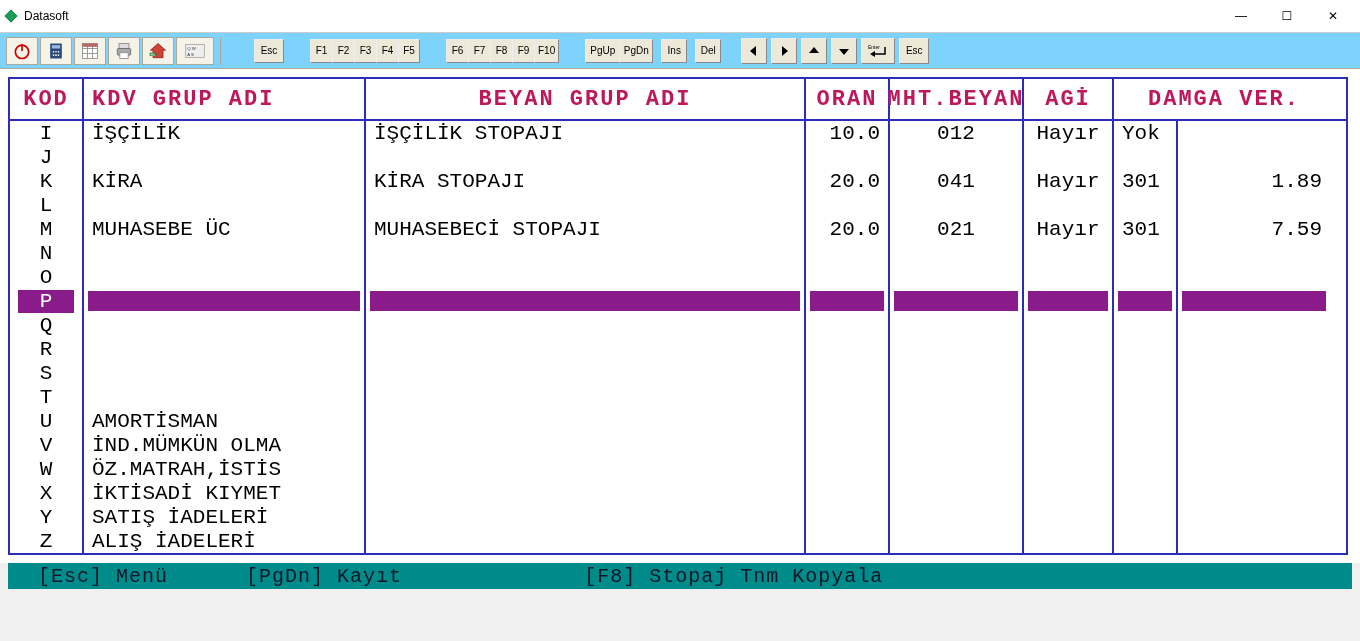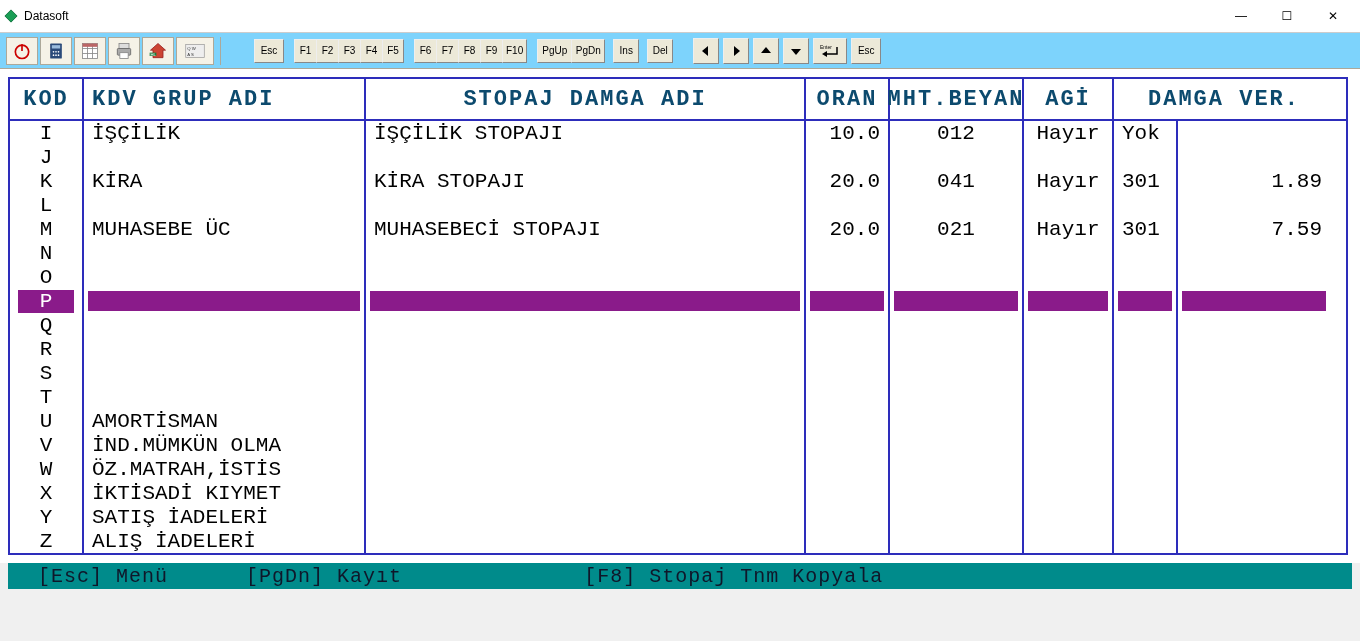--- a/index.html
+++ b/index.html
@@ -60,21 +60,21 @@
     height: 24px;
     min-width: 22px;
     border: 1px solid #888;
     border-top-color: #eee; border-left-color: #eee;
     background: #ece9d8;
     font-size: 10px;
     padding: 0 3px;
     display: flex; align-items: center; justify-content: center;
     font-family: Tahoma, sans-serif;
   }
-  .key-group { display: flex; }
+  .key-group { display: flex; margin-left: 16px; }
   .key-group .key-btn { border-right-width: 0; }
   .key-group .key-btn:last-child { border-right-width: 1px; }
   .arrow-btn {
     width: 26px; height: 26px;
     border: 1px solid #888;
     border-top-color: #eee; border-left-color: #eee;
     background: #ece9d8;
     display: flex; align-items: center; justify-content: center;
     font-size: 14px;
     margin-left: 2px;
@@ -105,21 +105,21 @@
   .col:last-child { border-right: none; }
   .col-kod    { width: 74px; justify-content: center; }
   .col-kdv    { width: 282px; }
   .col-stopaj { width: 440px; }
   .col-oran   { width: 84px; text-align: right; justify-content: flex-end; }
   .col-mht    { width: 134px; text-align: center; justify-content: center; }
   .col-agi    { width: 90px; justify-content: center; }
   .col-damga1 { width: 64px; }
   .col-damga2 { width: 152px; text-align: right; justify-content: flex-end; }
   .grid-header .col {
-    color: #0c4a6e;
+    color: #be185d;
     font-weight: bold;
     letter-spacing: 2px;
     text-align: right;
   }
   .grid-header { border-bottom: 2px solid #2d2dbb; }
   
   .body-col {
     border-right: 2px solid #2d2dbb;
   }
   .body-col:last-child { border-right: none; }
@@ -297,21 +297,21 @@
       </svg>
   </div>
   <div class="arrow-btn" style="width:30px;font-size:10px">Esc</div>
 </div>
 
 <div class="content">
   <div class="grid">
     <div class="grid-header">
       <div class="col col-kod">KOD</div>
       <div class="col col-kdv">KDV GRUP ADI</div>
-      <div class="col col-stopaj" style="justify-content:center">STOPAJ DAMGA ADI</div>
+      <div class="col col-stopaj" style="justify-content:center">BEYAN GRUP ADI</div>
       <div class="col col-oran" style="justify-content:center">ORAN</div>
       <div class="col col-mht">MHT.BEYAN</div>
       <div class="col col-agi">AGİ</div>
       <div class="col" style="width:220px;justify-content:center">DAMGA VER.</div>
     </div>
     <div class="body-grid" id="body-grid">
       <div class="body-col kod col-kod">
           <div class="cell">
             <span class="kod-letter">I</span>
           </div>

